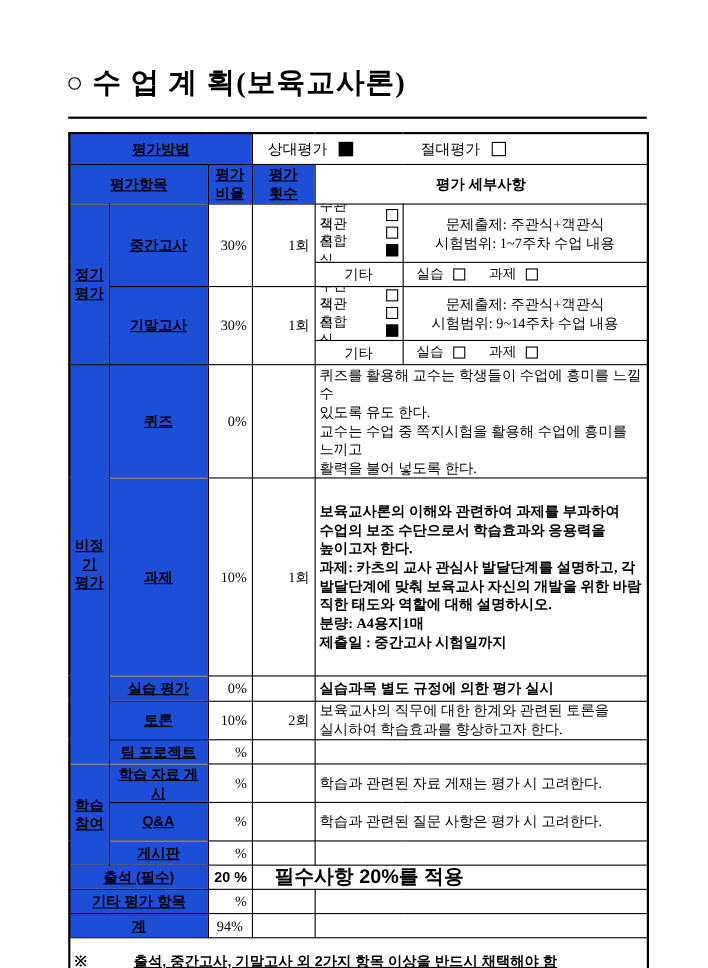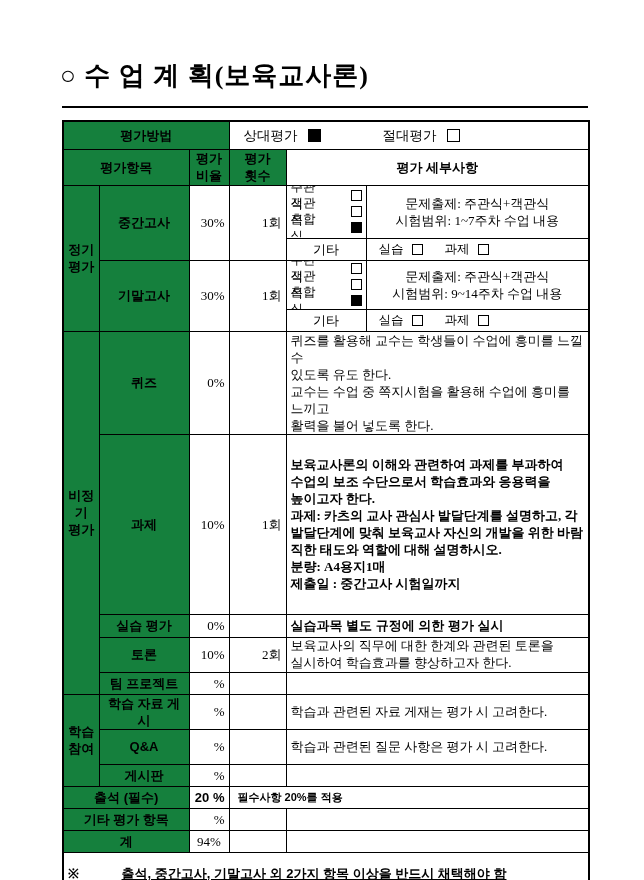--- a/index.html
+++ b/index.html
@@ -19,21 +19,21 @@
   }
   table.eval{
     position:absolute;left:62px;top:108px;width:526px;
     border-collapse:collapse;table-layout:fixed;
     border:2px solid #000;
   }
   table.eval td{
     border:1px solid #000;padding:0 4px;overflow:hidden;
     font-size:13px;line-height:17px;vertical-align:middle;
   }
-  .gray{background:#15803d;}
+  .gray{background:#1d4ed8;text-decoration:underline;}
   .hdr{
     font-family:"Liberation Sans", sans-serif;font-weight:bold;
     text-align:center;font-size:13px;
   }
   .pre{white-space:pre-line;}
   .num{text-align:right;padding-right:6px;font-size:13px;}
   .center{text-align:center;}
   .detail{font-size:13px;line-height:20.5px;vertical-align:top;padding:1px 5px;}
   .detail-big{line-height:22px;font-weight:bold;}
   .small-note{
@@ -236,21 +236,21 @@
     <tr style="height:22px">
       <td class="gray hdr">게시판</td>
       <td class="num">%</td>
       <td class="num"></td>
       <td colspan="2"></td>
     </tr>
 
     <tr style="height:22px">
       <td colspan="2" class="gray hdr">출석 (필수)</td>
       <td class="num bold-sans">20 %</td>
-      <td colspan="3" class="bold-sans" style="font-size:11px;padding-left:8px">필수사항 20%를 적용</td>
+      <td colspan="3" class="bold-sans" style="font-size:18px;padding-left:20px">필수사항 20%를 적용</td>
     </tr>
 
     <tr style="height:22px">
       <td colspan="2" class="gray hdr">기타 평가 항목</td>
       <td class="num">%</td>
       <td></td>
       <td colspan="2"></td>
     </tr>
 
     <tr style="height:22px">

